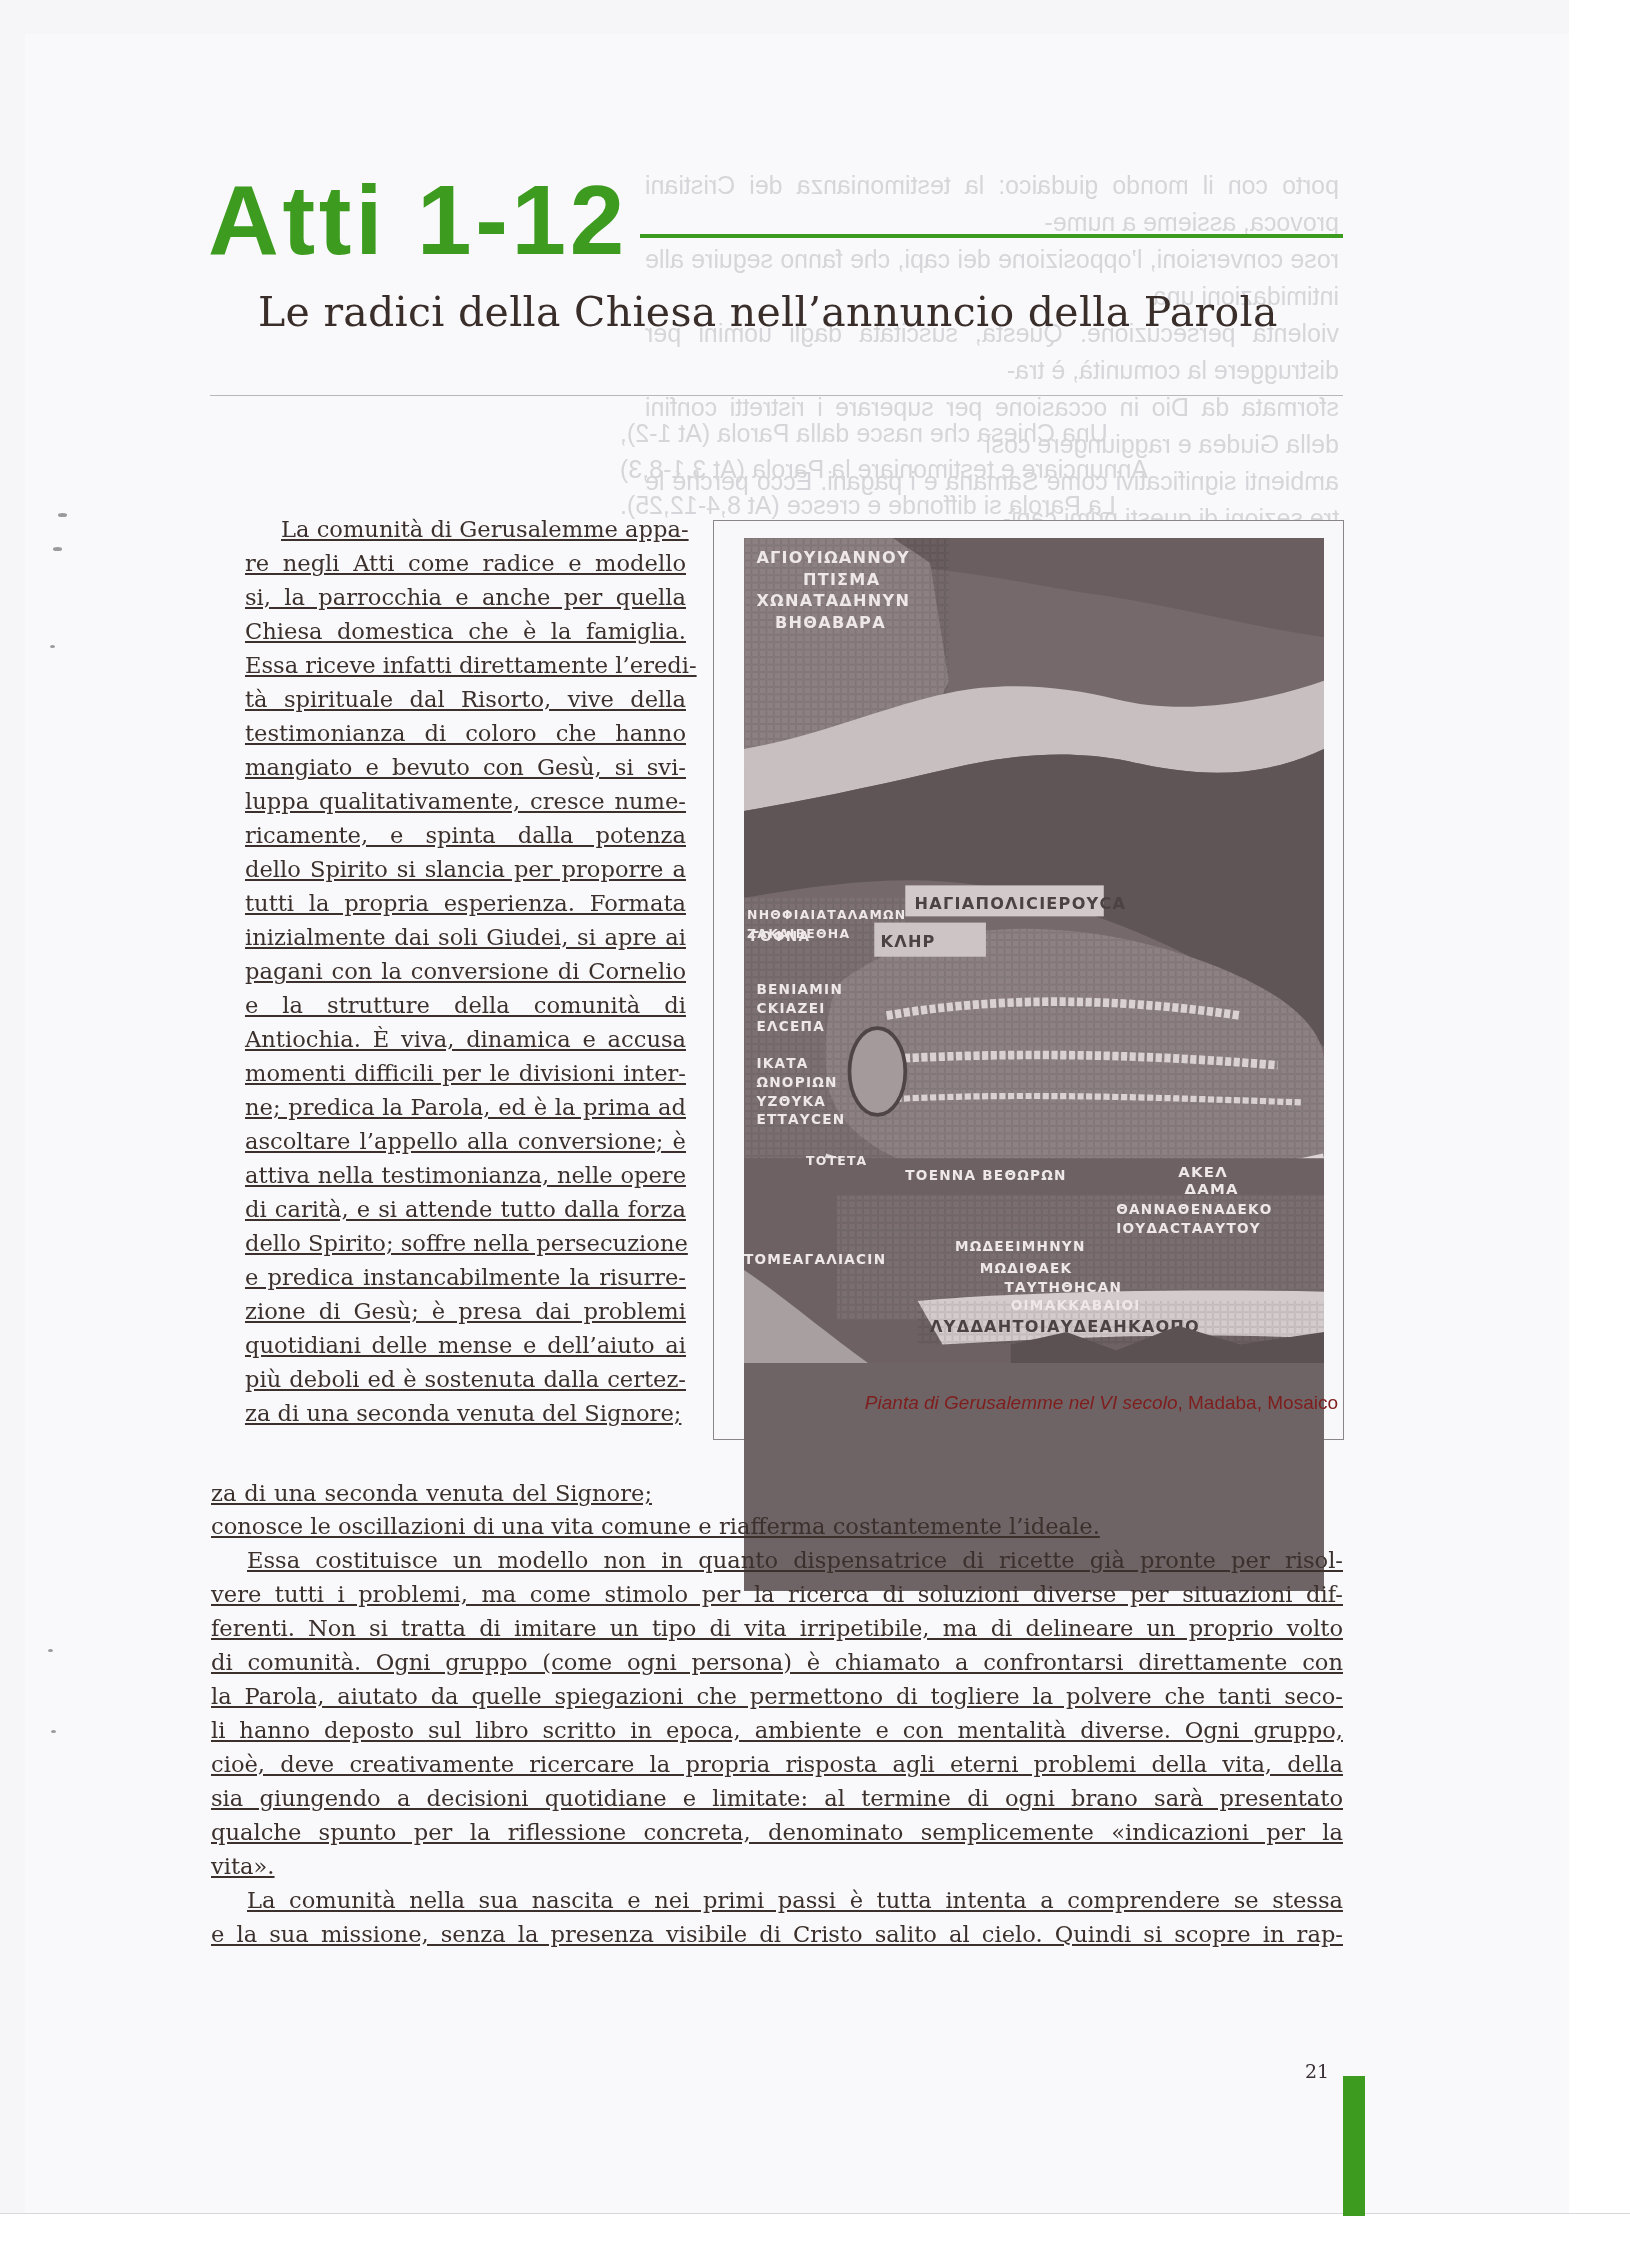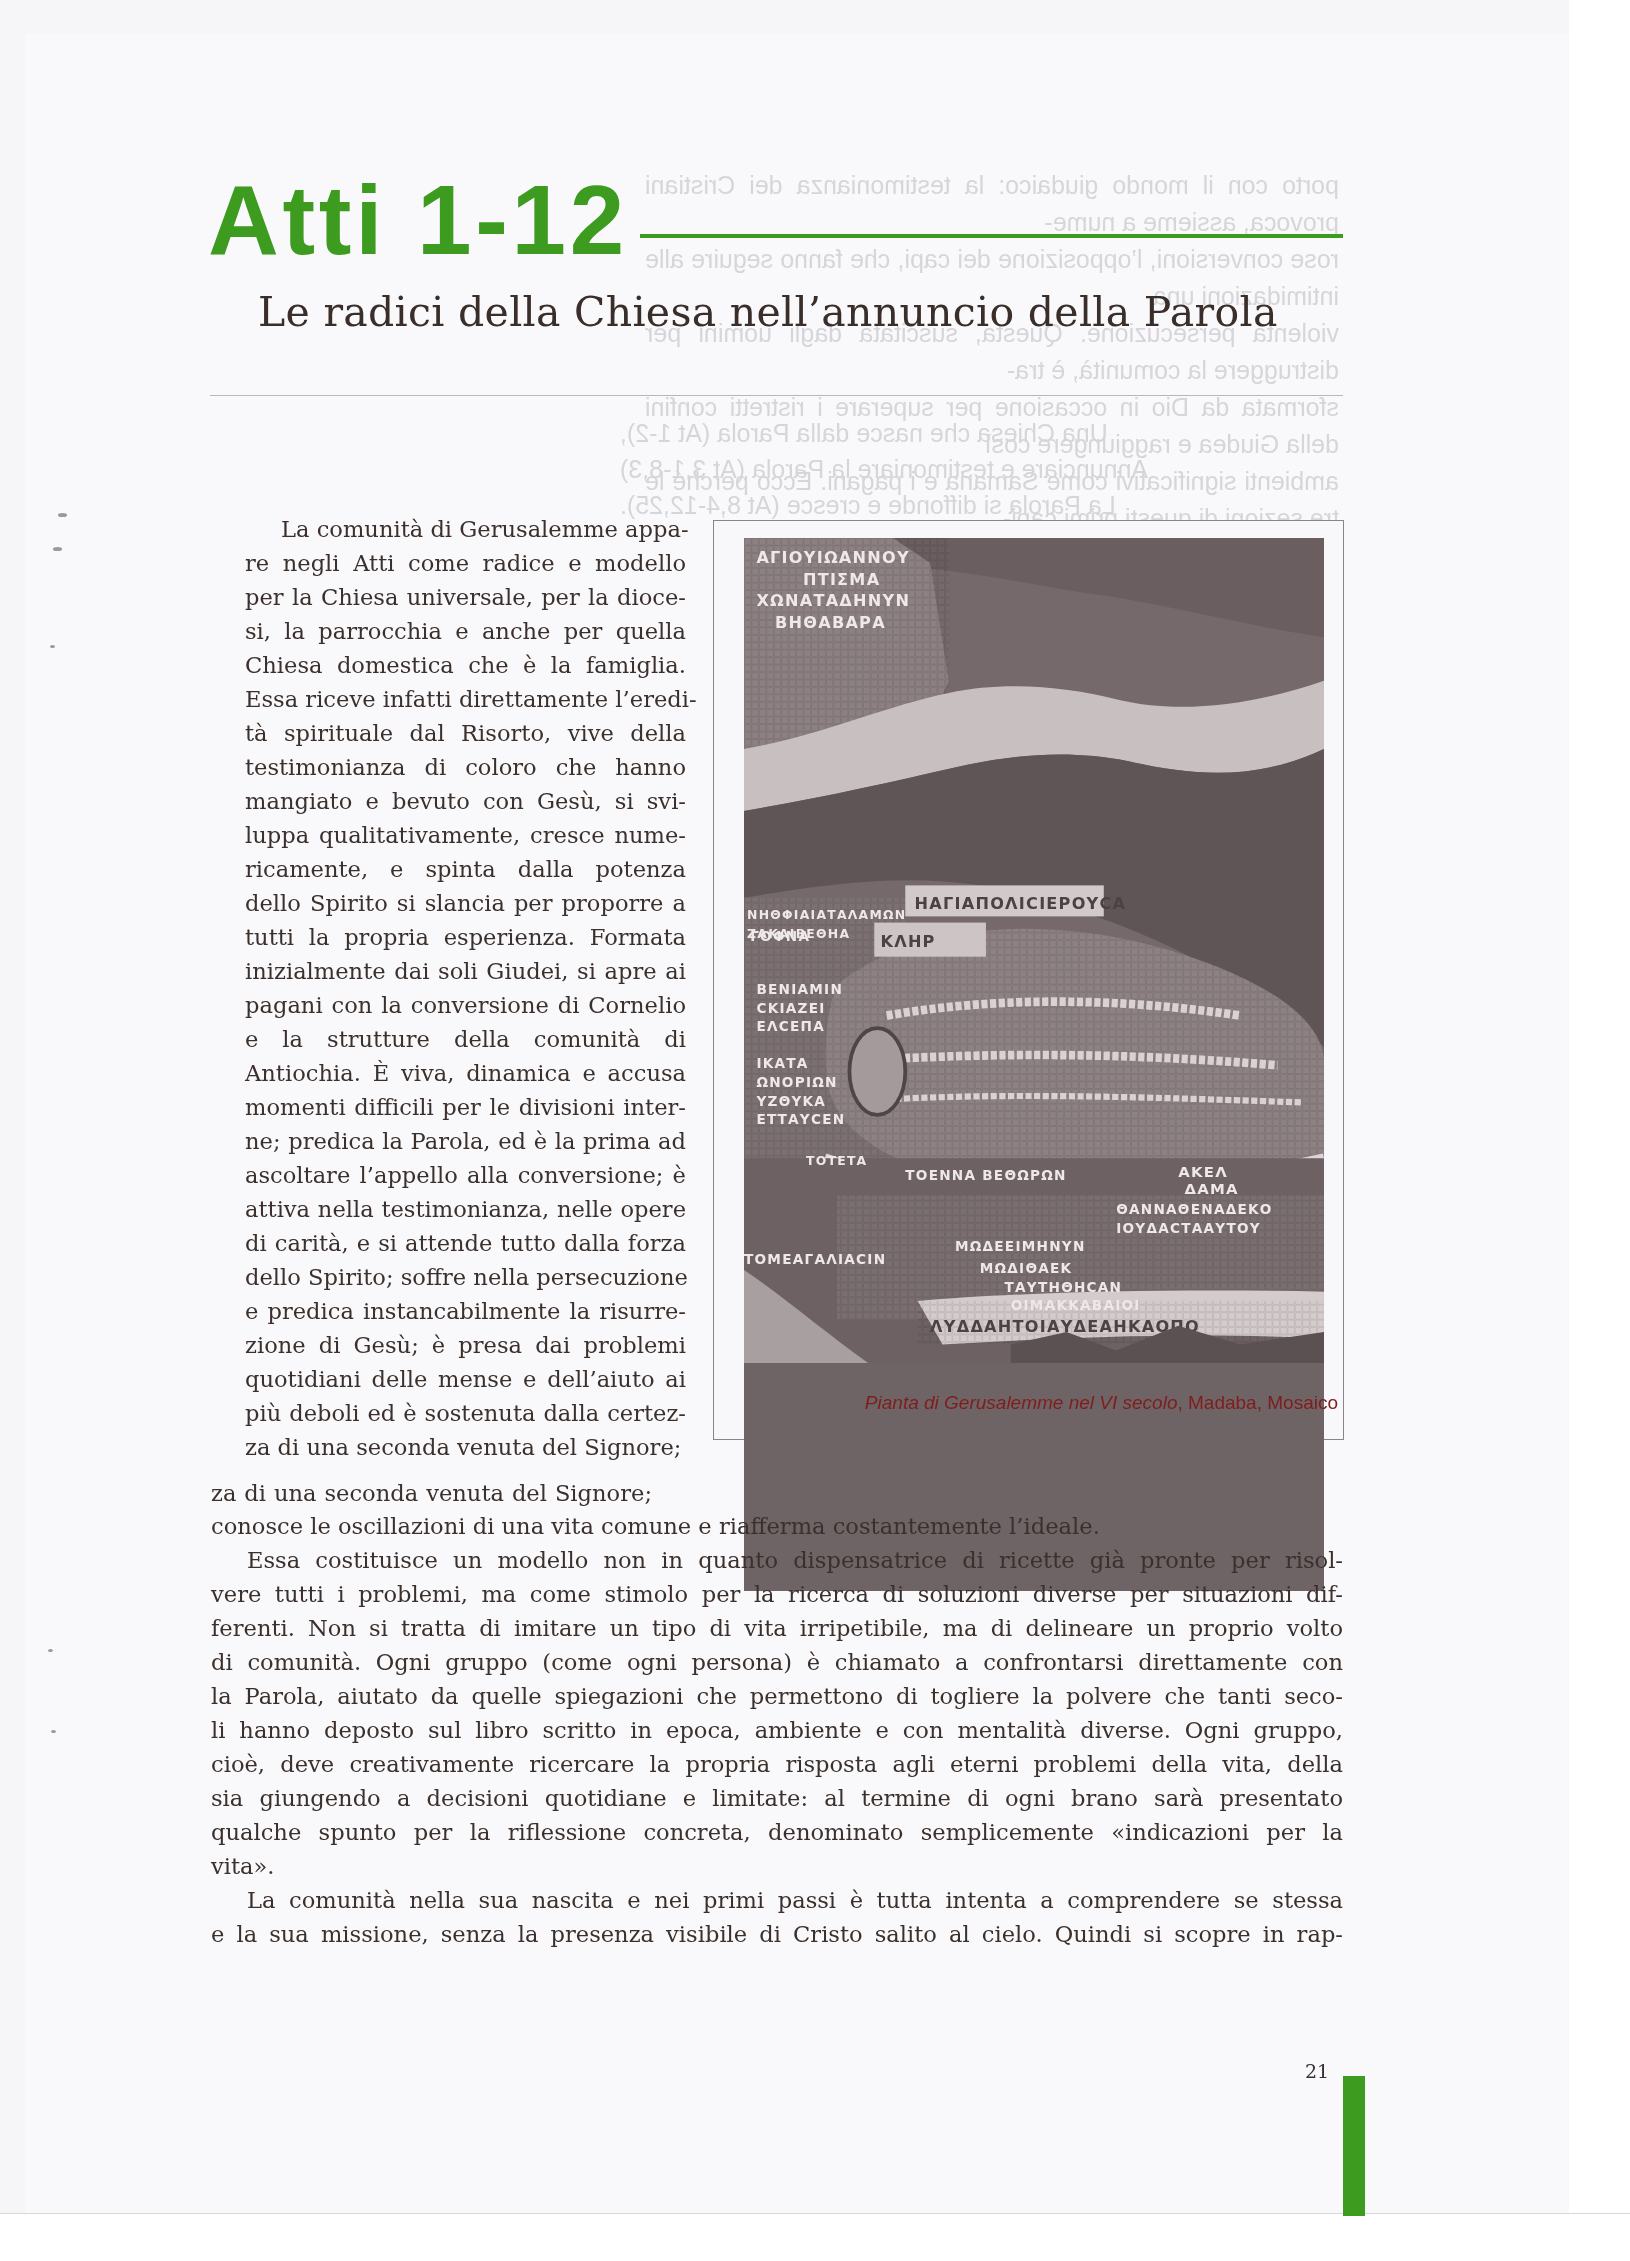--- a/index.html
+++ b/index.html
@@ -60,21 +60,21 @@
   .section-rule {
     position: absolute; left: 210px; top: 395px; width: 1133px; height: 1.2px;
     background: #b9b6b8;
   }
   .col-left {
     position: absolute; left: 245px; top: 512px; width: 441px;
     font-size: 22.6px; line-height: 34px; color: #3b302c;
   }
   .col-left .line, .full .line {
     display: block; text-align: justify; text-align-last: justify; white-space: nowrap;
-    height: 34px; overflow: visible;
+    height: 34px; overflow: visible; text-decoration: underline;
   }
   .line.last { text-align-last: left; }
   .full {
     position: absolute; left: 211px; top: 1476px; width: 1132px;
     font-size: 22.6px; line-height: 34px; color: #3b302c;
   }
 
   .figure-frame {
     position: absolute; left: 713px; top: 520px; width: 631px; height: 920px;
     border: 1.2px solid #8a8688; box-sizing: border-box; background: #f8f8fa;
@@ -127,21 +127,20 @@
 </div>
 
 <div class="title">Atti 1-12</div>
 <div class="title-rule"></div>
 <div class="subtitle">Le radici della Chiesa nell’annuncio della Parola</div>
 <div class="section-rule"></div>
 
 <div class="col-left">
   <span class="line" style="padding-left:36px;">La comunità di Gerusalemme appa-</span>
   <span class="line">re negli Atti come radice e modello</span>
-  <span class="line">per la Chiesa universale, per la dioce-</span>
   <span class="line">si, la parrocchia e anche per quella</span>
   <span class="line">Chiesa domestica che è la famiglia.</span>
   <span class="line">Essa riceve infatti direttamente l’eredi-</span>
   <span class="line">tà spirituale dal Risorto, vive della</span>
   <span class="line">testimonianza di coloro che hanno</span>
   <span class="line">mangiato e bevuto con Gesù, si svi-</span>
   <span class="line">luppa qualitativamente, cresce nume-</span>
   <span class="line">ricamente, e spinta dalla potenza</span>
   <span class="line">dello Spirito si slancia per proporre a</span>
   <span class="line">tutti la propria esperienza. Formata</span>

